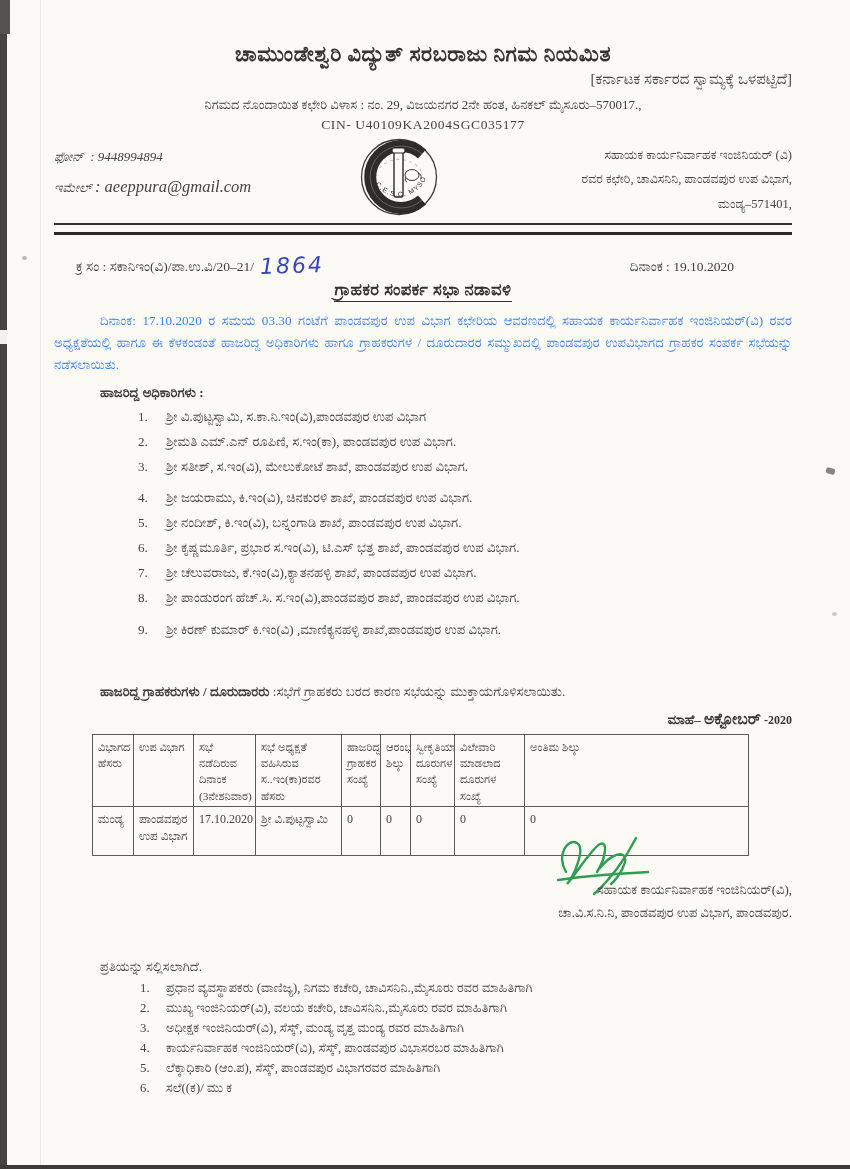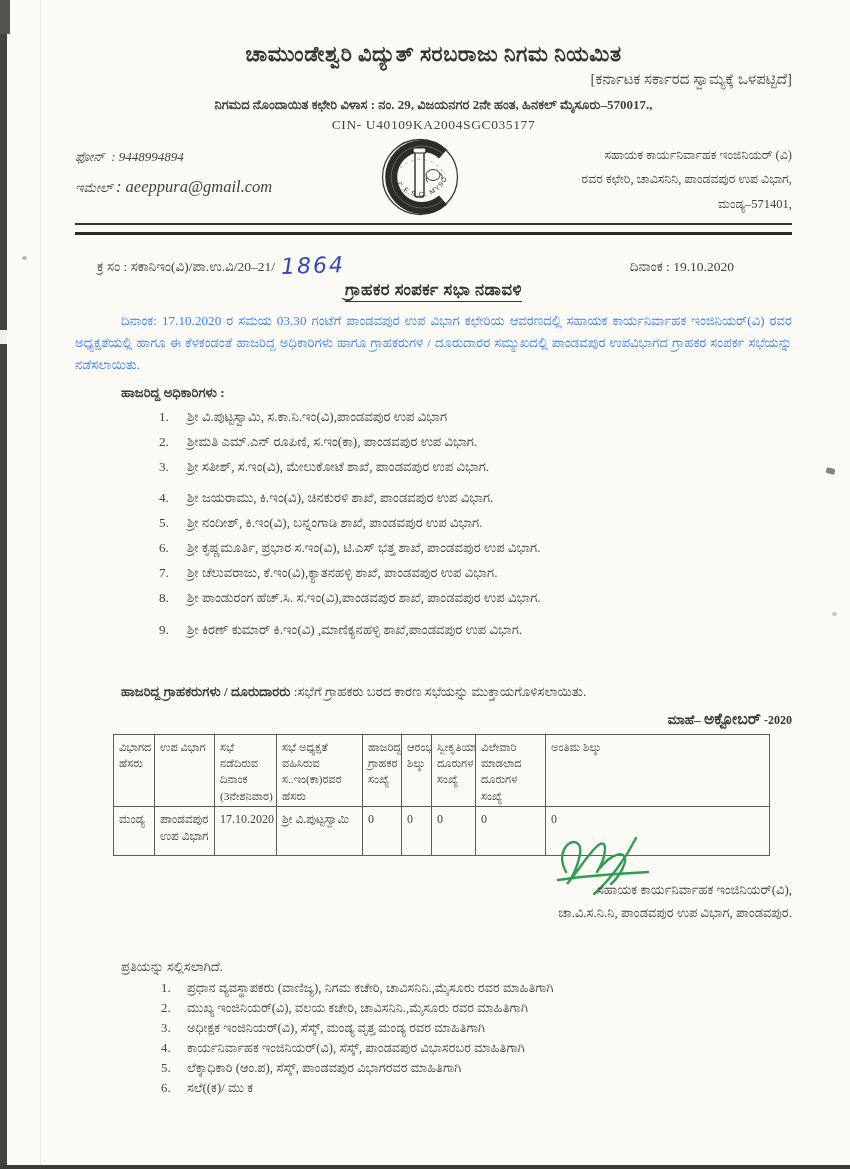--- a/index.html
+++ b/index.html
@@ -16,26 +16,26 @@
   
   .edge-left{position:absolute;left:0;top:0;width:7px;height:100%;background:#46443f;}
   .edge-left-notch{position:absolute;left:0;top:330px;width:7px;height:14px;background:#f3f1ea;}
   .edge-bottom{position:absolute;left:0;bottom:0;width:100%;height:4px;background:#3d3b37;}
   .edge-top-mark{position:absolute;left:0;top:0;width:10px;height:34px;background:#55534d;}
   .crease{position:absolute;left:40px;top:0;width:1px;height:100%;background:rgba(90,85,70,0.10);}
   .speck1{position:absolute;left:826px;top:468px;width:9px;height:6px;background:#6a675f;border-radius:2px;transform:rotate(15deg);opacity:.8;}
   .speck2{position:absolute;left:22px;top:256px;width:5px;height:4px;background:#8d8a80;border-radius:50%;opacity:.6;}
   .speck3{position:absolute;left:832px;top:612px;width:5px;height:4px;background:#9a968c;border-radius:50%;opacity:.5;}
 
-  .content{position:relative;padding:42px 58px 0 75px;}
+  .content{position:relative;padding:42px 58px 0 54px;}
 
   
   .org-name{text-align:center;font-size:21px;font-weight:bold;letter-spacing:.5px;color:#35342f;}
   .org-tagline{text-align:right;font-size:15px;margin-top:4px;color:#4a4943;}
-  .org-address{text-align:center;font-size:13px;font-weight:700;margin-top:9px;color:#3f3e38;}
+  .org-address{text-align:center;font-size:13px;font-weight:400;margin-top:9px;color:#3f3e38;}
   .org-phone{text-align:center;font-size:13px;font-weight:600;margin-top:5px;color:#3f3e38;}
   .org-phone .site{font-family:"Liberation Serif",serif;font-size:15px;font-weight:normal;text-decoration:underline;color:#33322d;letter-spacing:.3px;}
   .org-cin{text-align:center;font-size:13.5px;margin-top:4px;letter-spacing:.6px;color:#45443e;}
 
   .contact-row{display:flex;align-items:flex-start;margin-top:2px;}
   .contact-left{width:270px;font-size:13px;line-height:2.1;padding-top:8px;color:#45443e;font-style:italic;}
   .contact-left .email-val{font-family:"Liberation Serif",serif;font-size:16.5px;}
   .logo-wrap{width:150px;display:flex;justify-content:center;padding-top:2px;}
   .contact-right{flex:1;text-align:right;font-size:12.5px;line-height:1.95;padding-top:8px;color:#45443e;}
 

